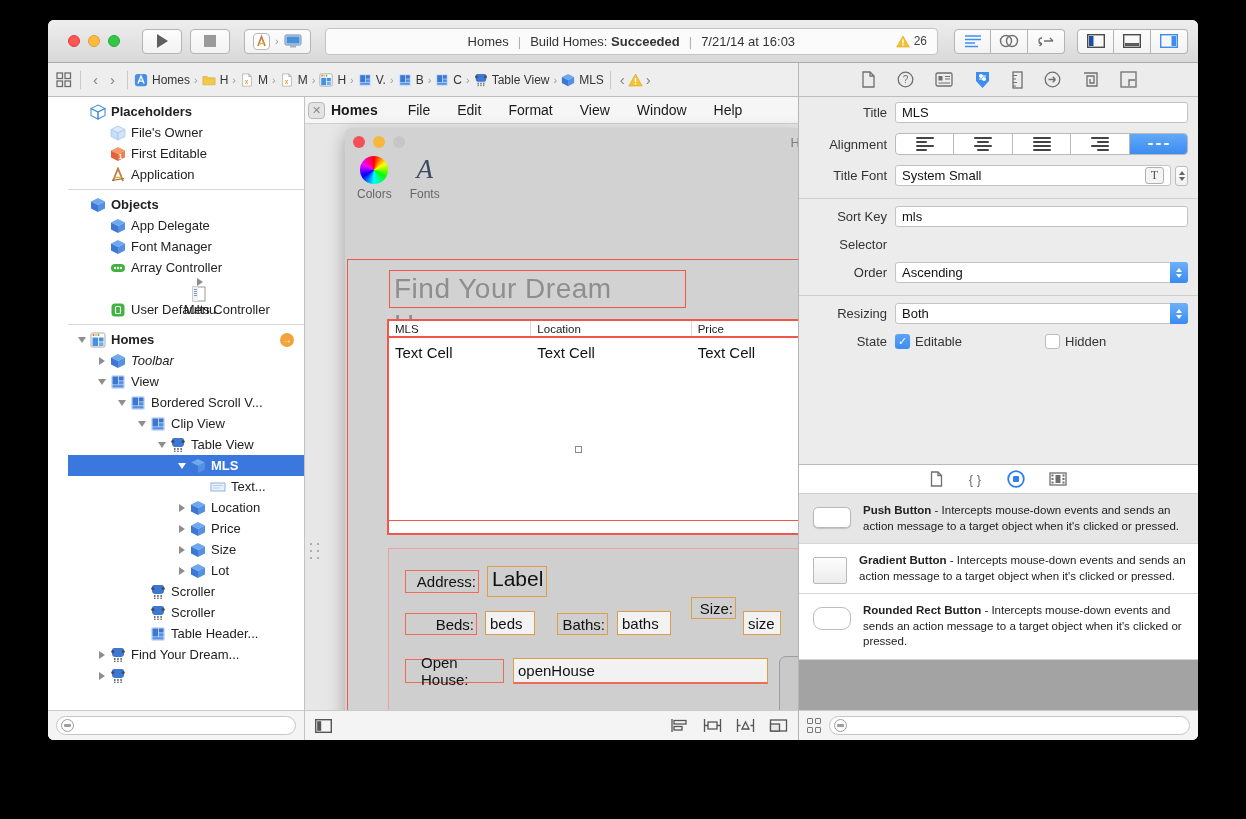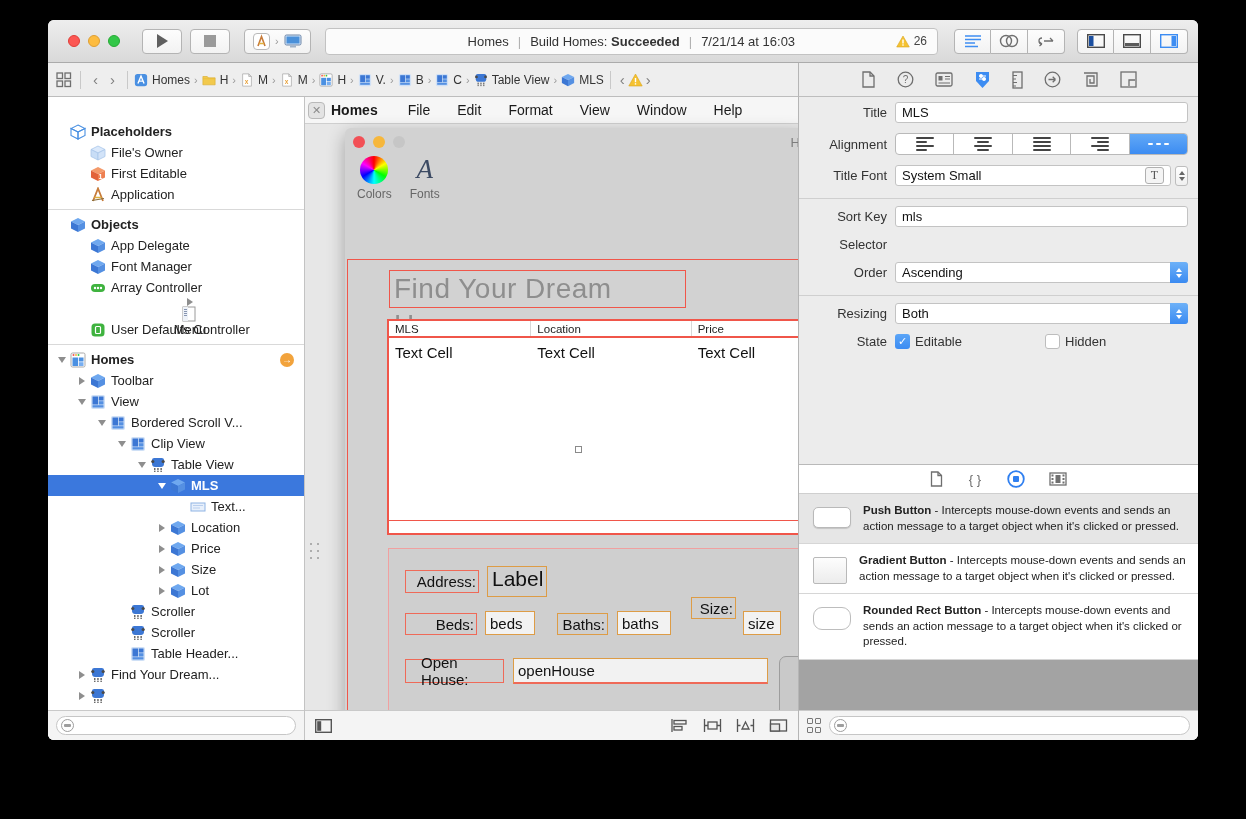--- a/index.html
+++ b/index.html
@@ -33,21 +33,21 @@
   .jb-item { display:flex; align-items:center; gap:4px; white-space:nowrap; }
   .jb-chev { color:#9a9a9a; margin:0 4px; font-size:11px; }
   .navarrow { color:#7f7f7f; font-size:15px; padding:0 6px; }
   .vr { width:1px; height:18px; background:#c9c9c9; margin:0 6px; }
   .insp-toolbar { width:400px; background:#ececec; border-bottom:1px solid #bdbdbd; border-left:1px solid #b5b5b5;
                   display:flex; align-items:center; justify-content:center; gap:21px; }
   
   .main { flex:1; display:flex; min-height:0; }
   
   .nav { width:257px; background:#fff; border-right:1px solid #c3c3c3; display:flex; flex-direction:column; }
-  .tree { flex:1; overflow:hidden; padding-top:24px; }
+  .tree { flex:1; overflow:hidden; padding-top:4px;margin-left:20px; }
   .trow { height:21px; display:flex; align-items:center; font-size:13px; color:#222; white-space:nowrap; }
   .trow.sel { background:#3b78dd; color:#fff; font-weight:bold; }
   .trow .disc { width:12px; flex:none; display:flex; justify-content:center; }
   .tri-c { width:0;height:0;border-left:6px solid #8e8e8e;border-top:4px solid transparent;border-bottom:4px solid transparent; }
   .tri-o { width:0;height:0;border-top:6px solid #8e8e8e;border-left:4px solid transparent;border-right:4px solid transparent; }
   .trow.sel .tri-o { border-top-color:#fff; }
   .trow .ticon { width:16px; height:16px; flex:none; margin:0 5px 0 2px; display:flex; align-items:center; justify-content:center; }
   .trow.bold { font-weight:bold; }
   .tdivider { height:1px; background:#d9d9d9; margin:4px 0; }
   .goarrow { margin-left:auto; margin-right:10px; width:14px; height:14px; border-radius:50%; background:#f2a33c; color:#fff;
@@ -582,21 +582,21 @@
                 <circle cx="6" cy="3" r="1" fill="#f6b73c"></circle>
                 <circle cx="8.5" cy="3" r="1" fill="#34c749"></circle>
                 <rect x="2.5" y="5.5" width="5.5" height="8.5" fill="#4a90e2"></rect>
                 <rect x="8.8" y="5.5" width="4.7" height="4" fill="#4a90e2"></rect>
                 <rect x="8.8" y="10.2" width="4.7" height="3.8" fill="#78aef0"></rect>
               </svg>
             </span>
             <span>Homes</span>
             <span class="goarrow">→</span>
           </div>
-          <div class="trow" style="padding-left: 28px;">
+          <div class="trow" style="padding-left: 28px; font-style: italic;">
             <span class="disc">
               <span class="tri-c"></span>
             </span>
             <span class="ticon">
               <svg width="16" height="16" viewBox="0 0 16 16">
                 <polygon points="8,1 15,4.5 8,8 1,4.5" fill="#6fa8ef"></polygon>
                 <polygon points="1,4.5 8,8 8,15 1,11.5" fill="#3c77d4"></polygon>
                 <polygon points="15,4.5 8,8 8,15 15,11.5" fill="#5590e2"></polygon>
               </svg>
             </span>

